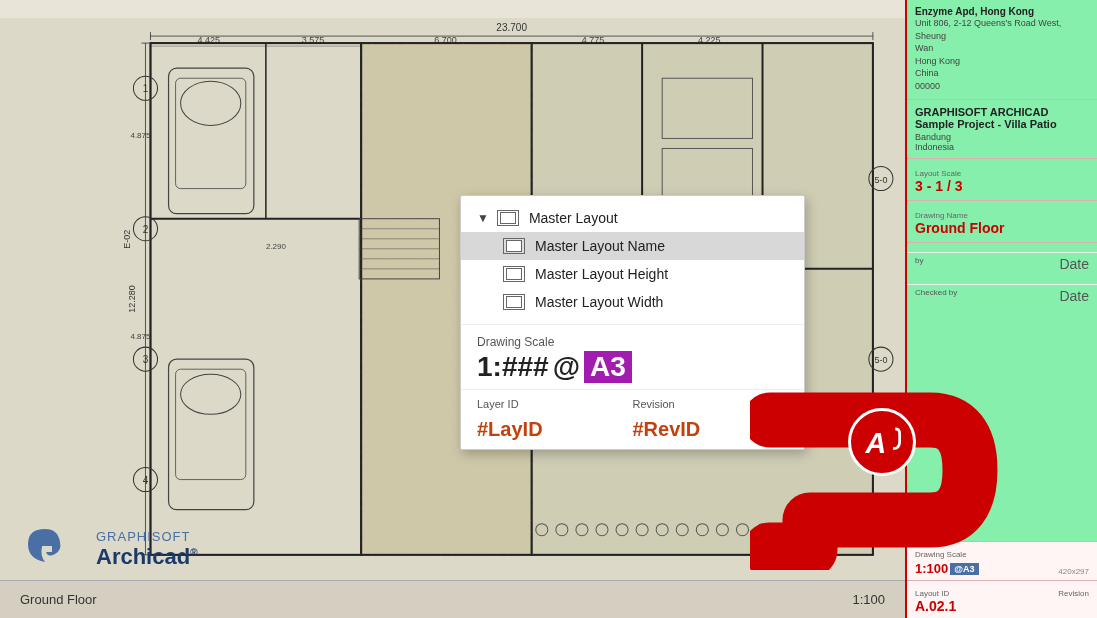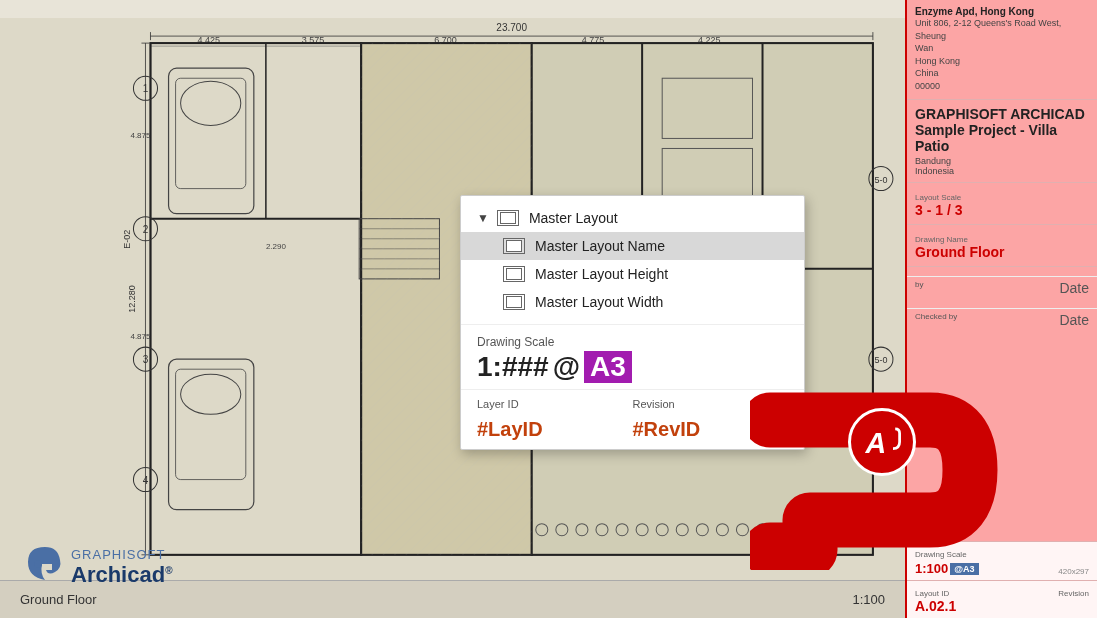--- a/index.html
+++ b/index.html
@@ -45,25 +45,25 @@
     }
 
     .bottom-bar-text {
       font-size: 13px;
       color: #333;
     }
 
     
     .logo-area {
       position: absolute;
-      bottom: 26px;
+      bottom: 44px;
       left: 20px;
       display: flex;
       align-items: center;
-      gap: 1px;
+      gap: 26px;
     }
 
     .logo-icon {
       width: 50px;
       height: 50px;
     }
 
     .logo-text {
       display: flex;
       flex-direction: column;
@@ -213,21 +213,21 @@
       font-weight: bold;
       border: 3px solid white;
     }
 
     
     .right-panel {
       position: absolute;
       right: 0; top: 0;
       width: 192px;
       height: 618px;
-      background: #fca5a5;
+      background: #86efac;
       border-left: 2px solid #c00;
       font-size: 11px;
     }
 
     .rp-section {
       padding: 6px 8px;
       border-bottom: 1px solid #e0b0b0;
     }
 
     .rp-company {
@@ -237,21 +237,21 @@
     }
 
     .rp-address {
       font-size: 9px;
       color: #444;
       line-height: 1.4;
     }
 
     .rp-project {
       font-weight: bold;
-      font-size: 14px;
+      font-size: 11px;
       color: #222;
       margin-bottom: 2px;
     }
 
     .rp-location {
       font-size: 9px;
       color: #444;
     }
 
     .rp-field-label {

